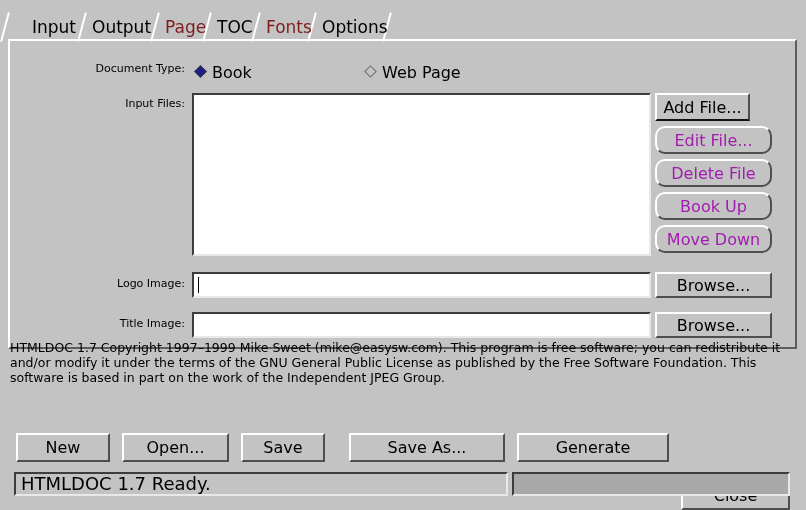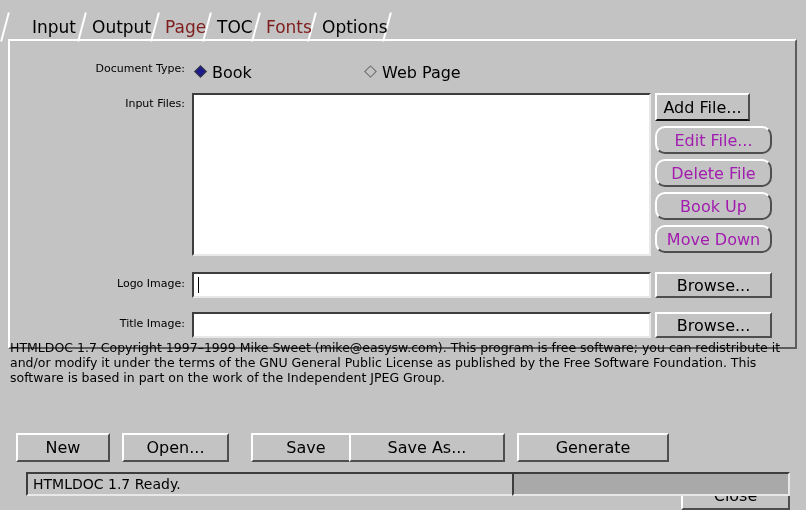--- a/index.html
+++ b/index.html
@@ -139,26 +139,25 @@
 
   
   .status {
     position: absolute;
     background: #c3c3c3;
     border-top: 2px solid #3d3d3d;
     border-left: 2px solid #3d3d3d;
     border-right: 2px solid #e8e8e8;
     border-bottom: 2px solid #e8e8e8;
     box-sizing: border-box;
-    font-size: 14px;
+    font-size: 18px;
     color: #000;
     display: flex;
-    align-items: center;
+    align-items: flex-end;
     padding-left: 5px;
-    margin-left: 12px;
   }
   .progress {
     position: absolute;
     background: #a9a9a9;
     border-top: 2px solid #3d3d3d;
     border-left: 2px solid #3d3d3d;
     border-right: 2px solid #e8e8e8;
     border-bottom: 2px solid #e8e8e8;
     box-sizing: border-box;
   }
@@ -252,21 +251,21 @@
   </div>
 
   <div class="copyright">HTMLDOC 1.7 Copyright 1997–1999 Mike Sweet (mike@easysw.com). This program is free software; you can redistribute it and/or modify it under the terms of the GNU General Public License as published by the Free Software Foundation. This software is based in part on the work of the Independent JPEG Group.</div>
 
   <div class="btn" style="left:16px; top:433px; width:94px; height:29px;">
     <span>New</span>
   </div>
   <div class="btn" style="left:122px; top:433px; width:107px; height:29px;">
     <span>Open...</span>
   </div>
-  <div class="btn" style="left:251px; top:433px; width:110px; height:29px;">
+  <div class="btn" style="left:241px; top:433px; width:84px; height:29px;">
     <span>Save</span>
   </div>
   <div class="btn" style="left:349px; top:433px; width:156px; height:29px;">
     <span>Save As...</span>
   </div>
   <div class="btn" style="left:517px; top:433px; width:152px; height:29px;">
     <span>Generate</span>
   </div>
   <div class="btn" style="left:681px; top:433px; width:109px; height:29px;margin-top:48px;">
     <span>Close</span>

